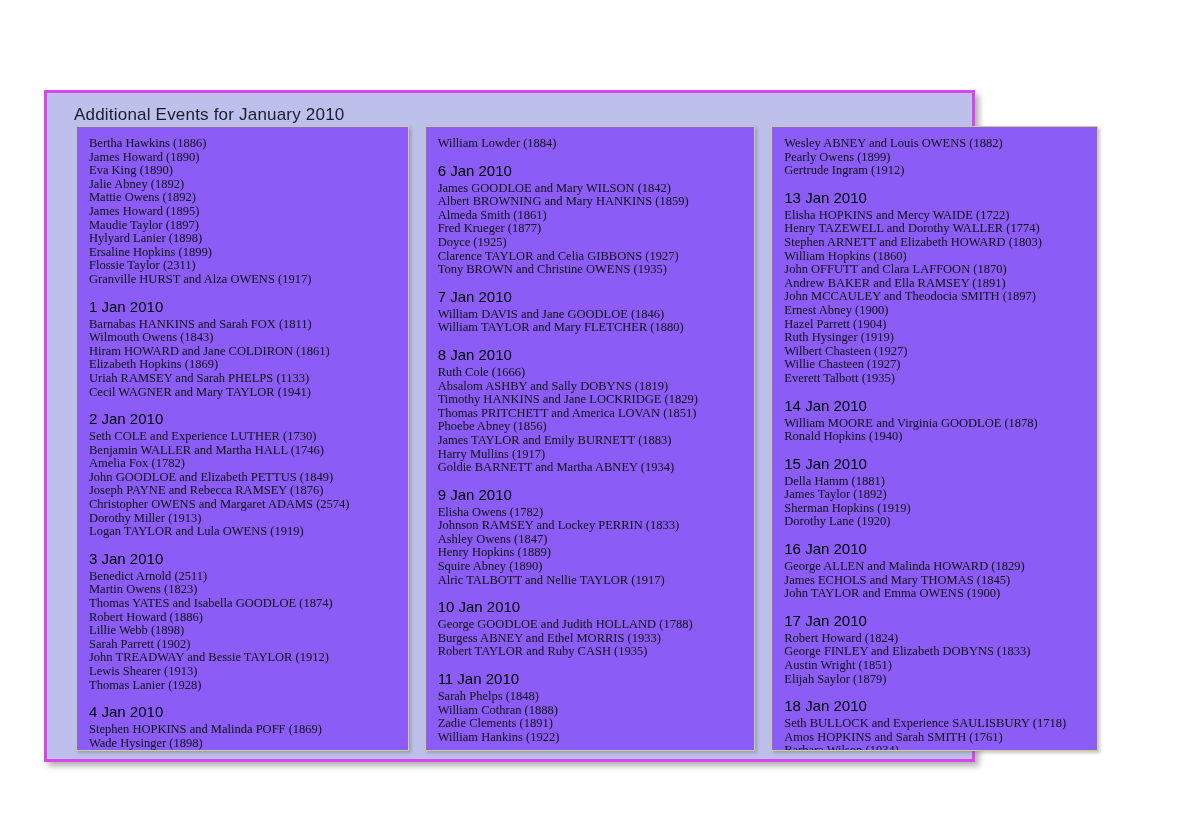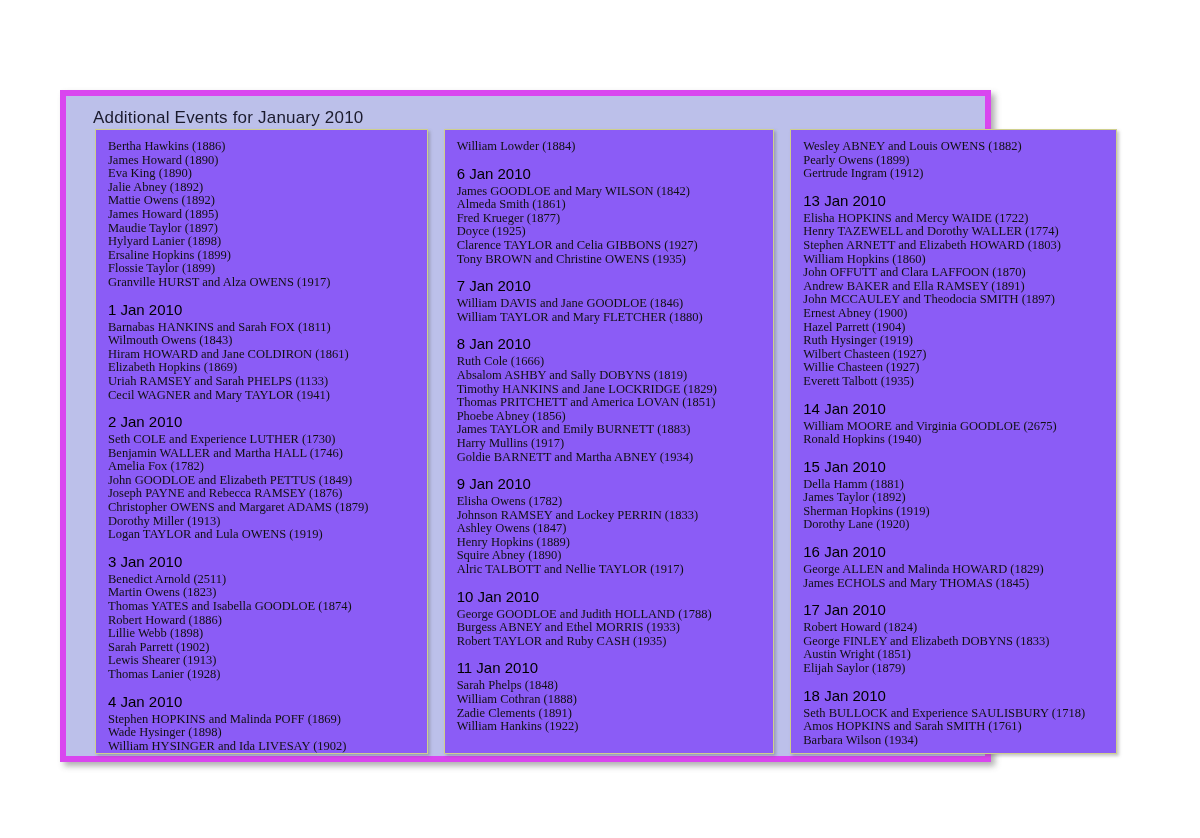--- a/index.html
+++ b/index.html
@@ -6,26 +6,26 @@
     margin: 0;
     padding: 0;
     background: #ffffff;
     width: 1200px;
     height: 838px;
     font-family: "Liberation Serif", serif;
   }
 
   #panel {
     position: absolute;
-    left: 60px;
+    left: 44px;
     top: 90px;
     width: 931px;
     height: 672px;
     background: #bcc0ea;
-    border: 6px solid #d946ef;
+    border: 3px solid #d946ef;
     box-shadow: 4px 4px 6px rgba(80,80,80,0.45);
     box-sizing: border-box;
   }
 
   #panel-title {
     position: absolute;
     left: 27px;
     top: 12px;
     font-family: "Liberation Sans", sans-serif;
     font-size: 17px;
@@ -82,56 +82,58 @@
     <div class="col col-1">
         <div class="entry">Bertha Hawkins (1886)</div>
         <div class="entry">James Howard (1890)</div>
         <div class="entry">Eva King (1890)</div>
         <div class="entry">Jalie Abney (1892)</div>
         <div class="entry">Mattie Owens (1892)</div>
         <div class="entry">James Howard (1895)</div>
         <div class="entry">Maudie Taylor (1897)</div>
         <div class="entry">Hylyard Lanier (1898)</div>
         <div class="entry">Ersaline Hopkins (1899)</div>
-        <div class="entry">Flossie Taylor (1899)</div>
+        <div class="entry">Flossie Taylor (2311)</div>
         <div class="entry">Granville HURST and Alza OWENS (1917)</div>
         <div class="day-head">1 Jan 2010</div>
         <div class="entry">Barnabas HANKINS and Sarah FOX (1811)</div>
         <div class="entry">Wilmouth Owens (1843)</div>
         <div class="entry">Hiram HOWARD and Jane COLDIRON (1861)</div>
         <div class="entry">Elizabeth Hopkins (1869)</div>
         <div class="entry">Uriah RAMSEY and Sarah PHELPS (1133)</div>
         <div class="entry">Cecil WAGNER and Mary TAYLOR (1941)</div>
         <div class="day-head">2 Jan 2010</div>
         <div class="entry">Seth COLE and Experience LUTHER (1730)</div>
         <div class="entry">Benjamin WALLER and Martha HALL (1746)</div>
         <div class="entry">Amelia Fox (1782)</div>
         <div class="entry">John GOODLOE and Elizabeth PETTUS (1849)</div>
         <div class="entry">Joseph PAYNE and Rebecca RAMSEY (1876)</div>
-        <div class="entry">Christopher OWENS and Margaret ADAMS (1879)</div>
+        <div class="entry">Christopher OWENS and Margaret ADAMS (2574)</div>
         <div class="entry">Dorothy Miller (1913)</div>
         <div class="entry">Logan TAYLOR and Lula OWENS (1919)</div>
         <div class="day-head">3 Jan 2010</div>
         <div class="entry">Benedict Arnold (2511)</div>
         <div class="entry">Martin Owens (1823)</div>
         <div class="entry">Thomas YATES and Isabella GOODLOE (1874)</div>
         <div class="entry">Robert Howard (1886)</div>
         <div class="entry">Lillie Webb (1898)</div>
         <div class="entry">Sarah Parrett (1902)</div>
+        <div class="entry">John TREADWAY and Bessie TAYLOR (1912)</div>
         <div class="entry">Lewis Shearer (1913)</div>
         <div class="entry">Thomas Lanier (1928)</div>
         <div class="day-head">4 Jan 2010</div>
         <div class="entry">Stephen HOPKINS and Malinda POFF (1869)</div>
         <div class="entry">Wade Hysinger (1898)</div>
         <div class="entry">William HYSINGER and Ida LIVESAY (1902)</div>
       </div>
     <div class="col col-2">
         <div class="entry">William Lowder (1884)</div>
         <div class="day-head">6 Jan 2010</div>
         <div class="entry">James GOODLOE and Mary WILSON (1842)</div>
+        <div class="entry">Albert BROWNING and Mary HANKINS (1859)</div>
         <div class="entry">Almeda Smith (1861)</div>
         <div class="entry">Fred Krueger (1877)</div>
         <div class="entry">Doyce  (1925)</div>
         <div class="entry">Clarence TAYLOR and Celia GIBBONS (1927)</div>
         <div class="entry">Tony BROWN and Christine OWENS (1935)</div>
         <div class="day-head">7 Jan 2010</div>
         <div class="entry">William DAVIS and Jane GOODLOE (1846)</div>
         <div class="entry">William TAYLOR and Mary FLETCHER (1880)</div>
         <div class="day-head">8 Jan 2010</div>
         <div class="entry">Ruth Cole (1666)</div>
@@ -171,30 +173,31 @@
         <div class="entry">John OFFUTT and Clara LAFFOON (1870)</div>
         <div class="entry">Andrew BAKER and Ella RAMSEY (1891)</div>
         <div class="entry">John MCCAULEY and Theodocia SMITH (1897)</div>
         <div class="entry">Ernest Abney (1900)</div>
         <div class="entry">Hazel Parrett (1904)</div>
         <div class="entry">Ruth Hysinger (1919)</div>
         <div class="entry">Wilbert Chasteen (1927)</div>
         <div class="entry">Willie Chasteen (1927)</div>
         <div class="entry">Everett Talbott (1935)</div>
         <div class="day-head">14 Jan 2010</div>
-        <div class="entry">William MOORE and Virginia GOODLOE (2675)</div>
+        <div class="entry">William MOORE and Virginia GOODLOE (1878)</div>
         <div class="entry">Ronald Hopkins (1940)</div>
         <div class="day-head">15 Jan 2010</div>
         <div class="entry">Della Hamm (1881)</div>
         <div class="entry">James Taylor (1892)</div>
         <div class="entry">Sherman Hopkins (1919)</div>
         <div class="entry">Dorothy Lane (1920)</div>
         <div class="day-head">16 Jan 2010</div>
         <div class="entry">George ALLEN and Malinda HOWARD (1829)</div>
         <div class="entry">James ECHOLS and Mary THOMAS (1845)</div>
+        <div class="entry">John TAYLOR and Emma OWENS (1900)</div>
         <div class="day-head">17 Jan 2010</div>
         <div class="entry">Robert Howard (1824)</div>
         <div class="entry">George FINLEY and Elizabeth DOBYNS (1833)</div>
         <div class="entry">Austin Wright (1851)</div>
         <div class="entry">Elijah Saylor (1879)</div>
         <div class="day-head">18 Jan 2010</div>
         <div class="entry">Seth BULLOCK and Experience SAULISBURY (1718)</div>
         <div class="entry">Amos HOPKINS and Sarah SMITH (1761)</div>
         <div class="entry">Barbara Wilson (1934)</div>
       </div>

